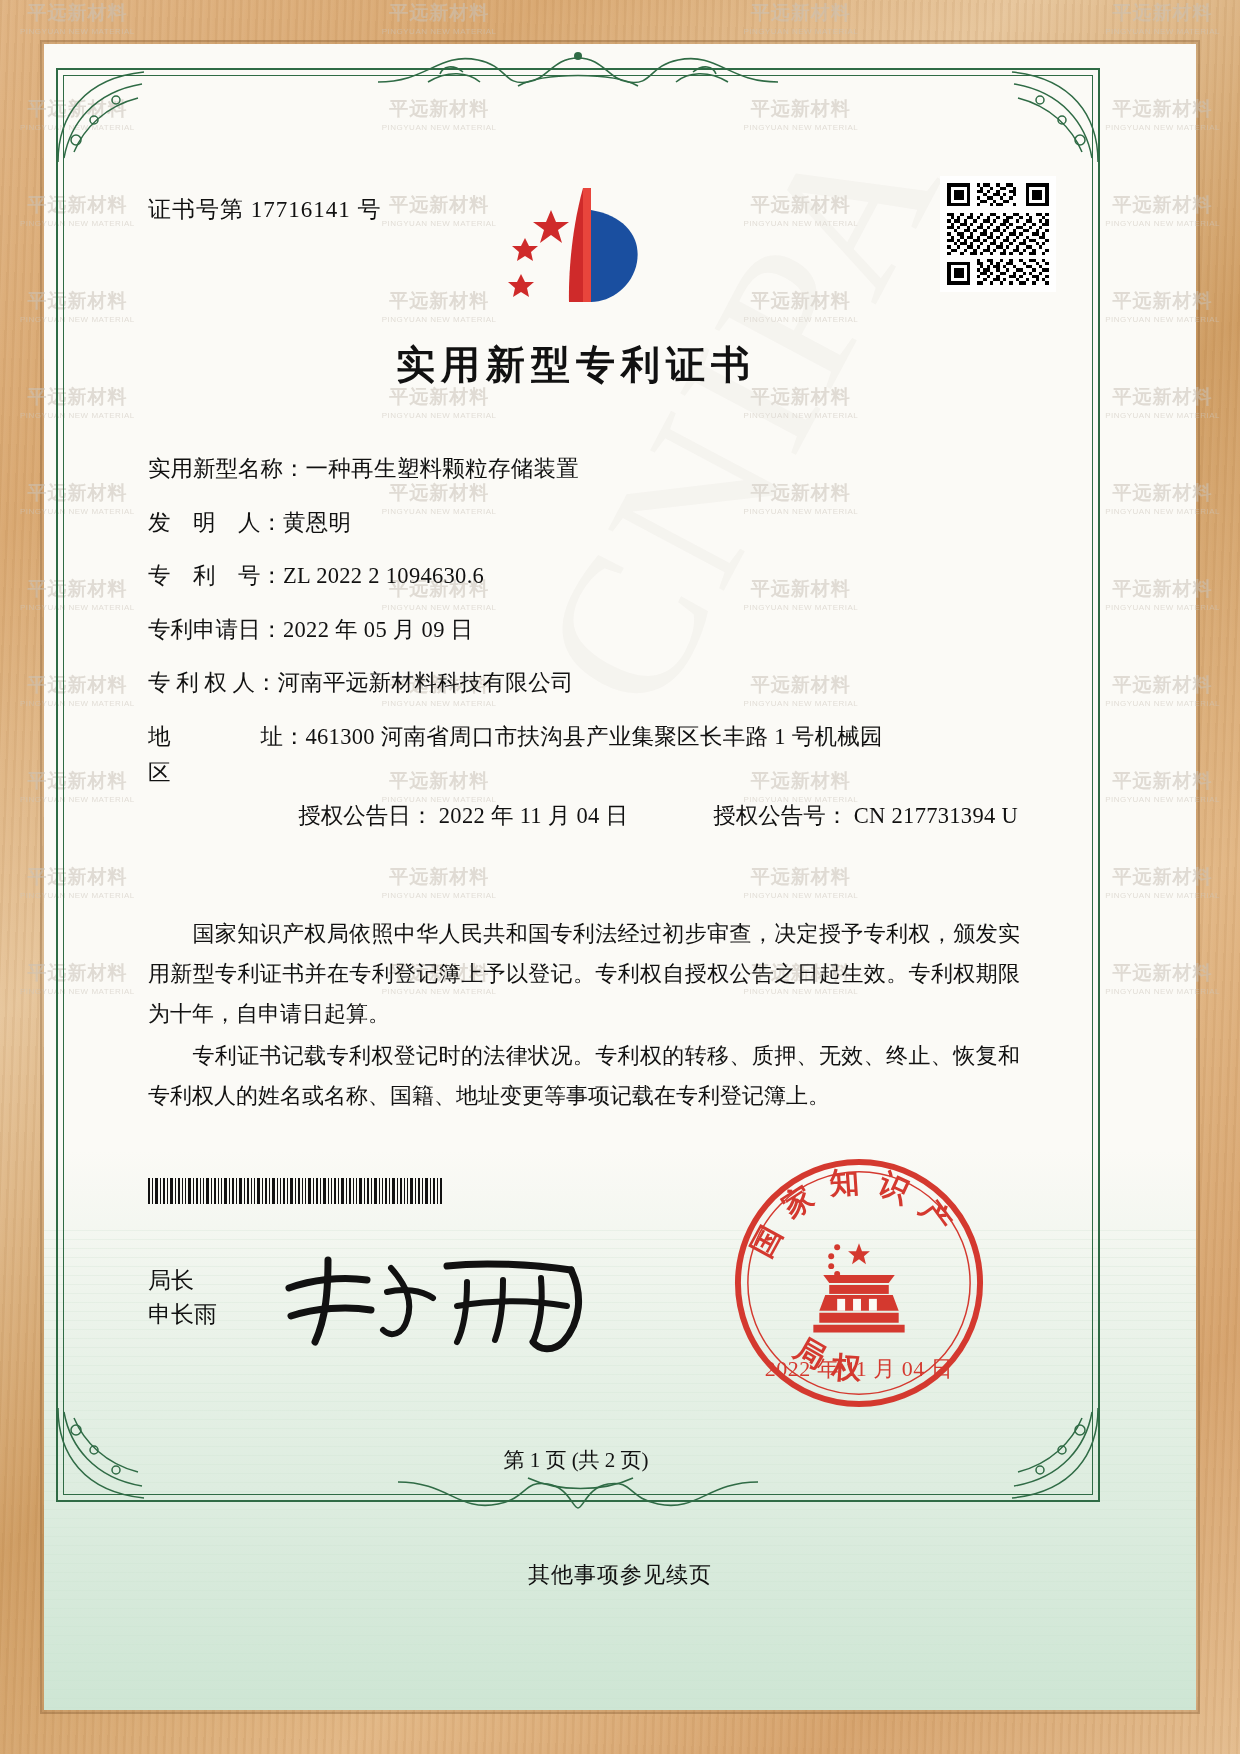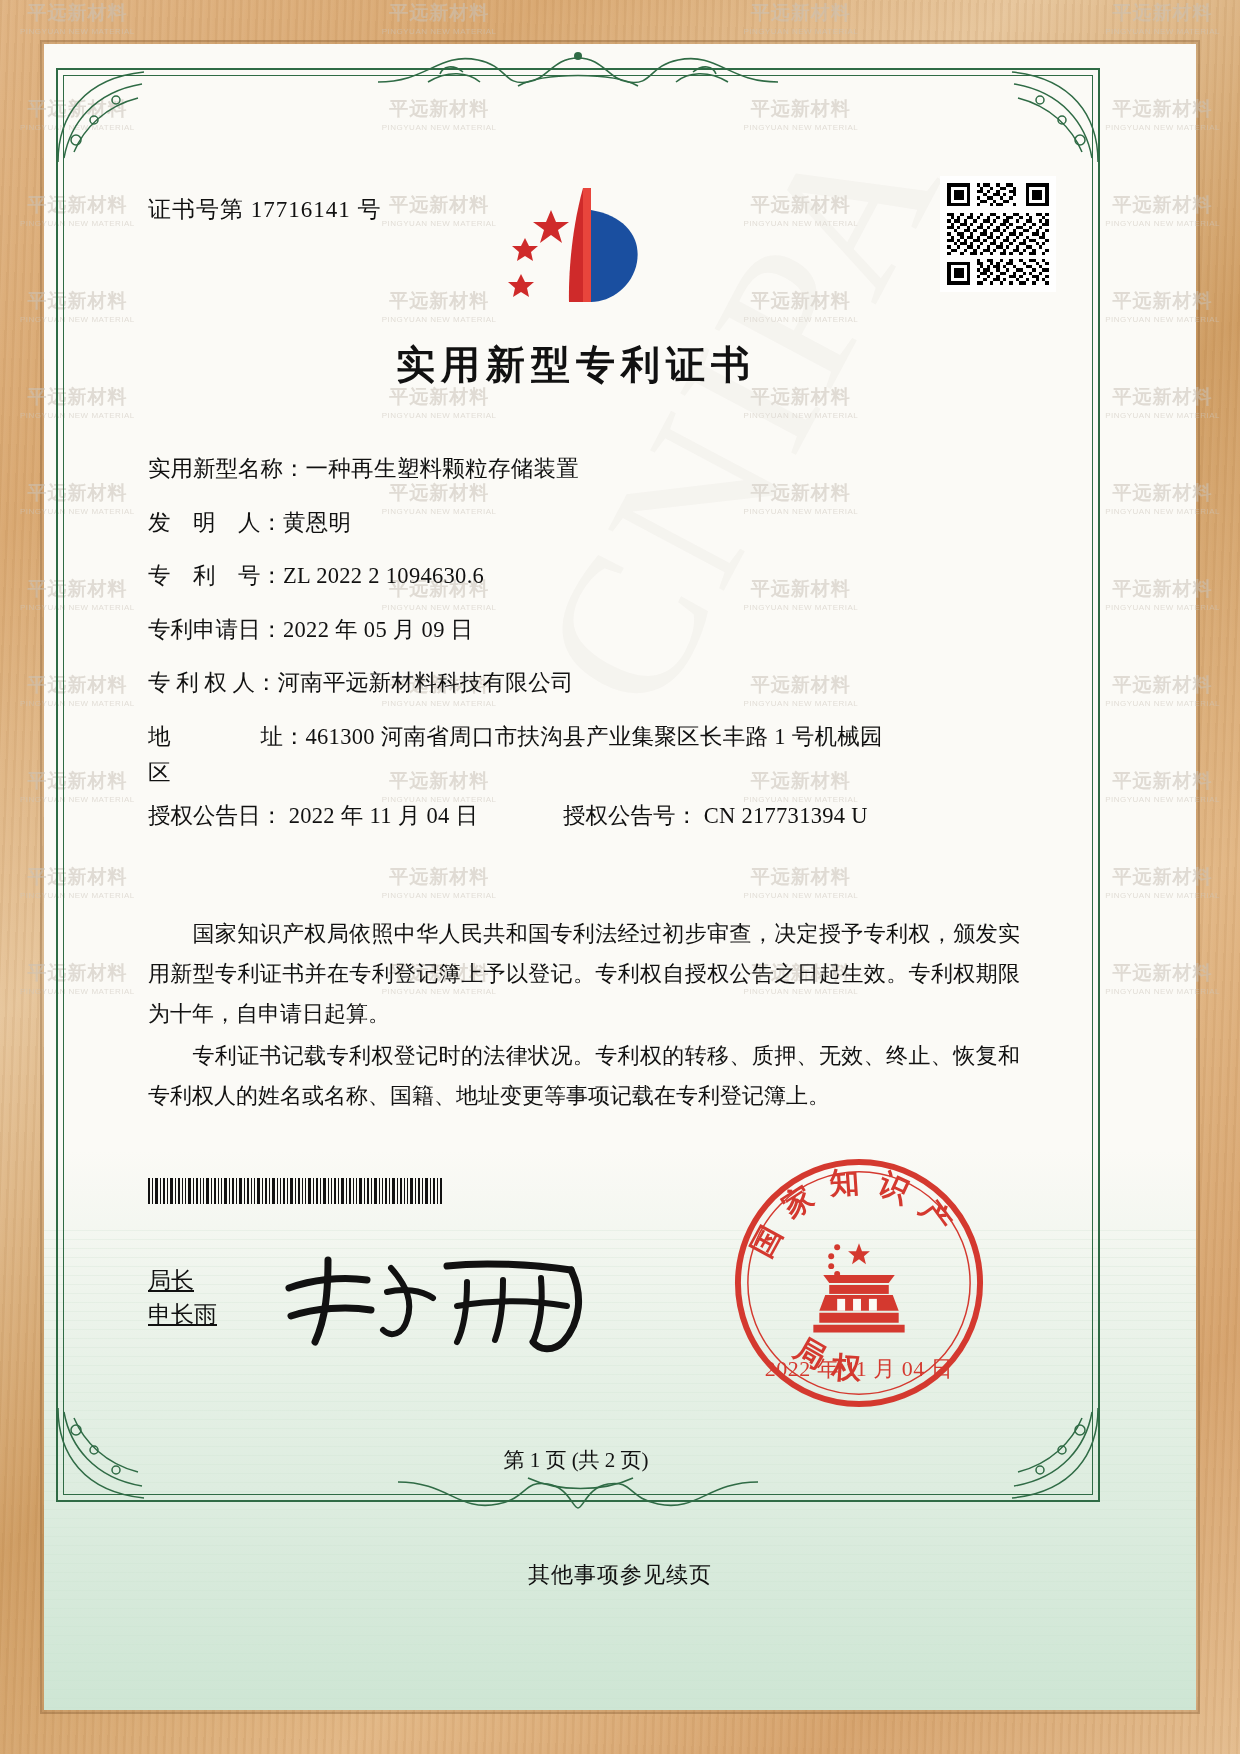--- a/index.html
+++ b/index.html
@@ -225,20 +225,21 @@
     margin-bottom: 14px;
   }
   .f-cont {
     margin-top: 14px;
     margin-bottom: 20px;
     display: block;
   }
   .two-col {
     display: flex;
     margin-bottom: 26px;
+    justify-content: flex-end;
   }
   .two-col .col-a { width: 415px; }
 
   .para {
     position: absolute;
     left: 92px;
     width: 872px;
     font-size: 22px;
     line-height: 40px;
     color: #111;
@@ -258,21 +259,20 @@
   }
 
   
   #sig-label {
     position: absolute;
     left: 92px;
     top: 1196px;
     font-size: 23px;
     line-height: 34px;
     color: #111;
-    text-decoration: underline;
   }
   #sig-hand {
     position: absolute;
     left: 215px;
     top: 1178px;
     font-family: "Liberation Serif", serif;
     font-size: 64px;
     color: #111;
   }
 

